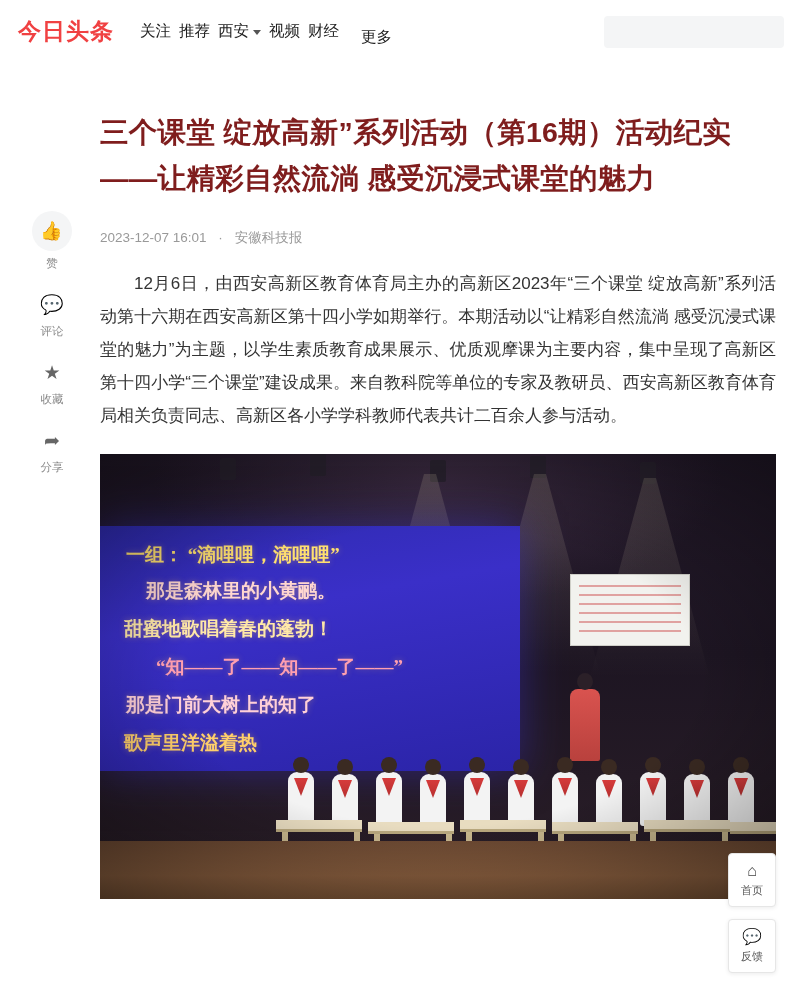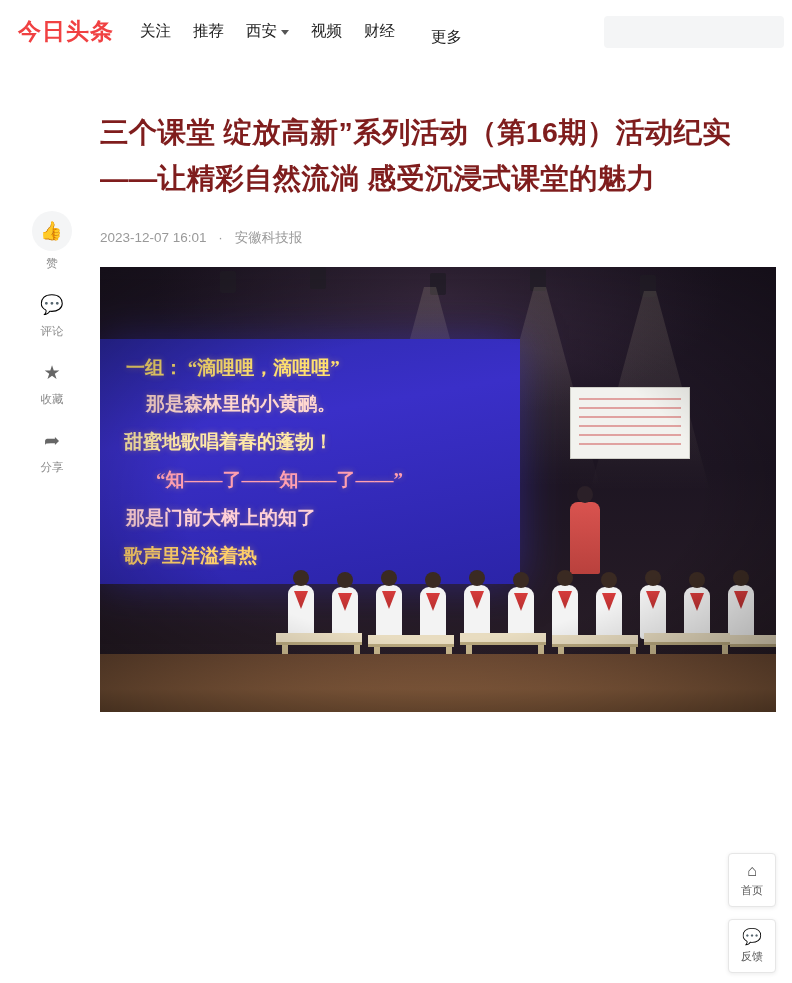--- a/index.html
+++ b/index.html
@@ -25,21 +25,21 @@
     font-size: 23px;
     font-weight: bold;
     letter-spacing: 1px;
     margin-right: 26px;
     margin-left: 14px;
     white-space: nowrap;
   }
   .nav {
     display: flex;
     align-items: center;
-    gap: 22px;
+    gap: 8px;
   }
   .nav-item {
     font-size: 15.5px;
     color: #222222;
     white-space: nowrap;
     cursor: pointer;
     display: flex;
     align-items: center;
     gap: 4px;
   }
@@ -361,20 +361,21 @@
 
   <div class="content">
     <h1 class="title">三个课堂 绽放高新”系列活动（第16期）活动纪实——让精彩自然流淌 感受沉浸式课堂的魅力</h1>
 
     <div class="meta">
       <span>2023-12-07 16:01</span>
       <span class="sep">·</span>
       <span>安徽科技报</span>
     </div>
 
+    <p class="body-text">12月6日，由西安高新区教育体育局主办的高新区2023年“三个课堂 绽放高新”系列活动第十六期在西安高新区第十四小学如期举行。本期活动以“让精彩自然流淌 感受沉浸式课堂的魅力”为主题，以学生素质教育成果展示、优质观摩课为主要内容，集中呈现了高新区第十四小学“三个课堂”建设成果。来自教科院等单位的专家及教研员、西安高新区教育体育局相关负责同志、高新区各小学学科教师代表共计二百余人参与活动。</p>
 
     <div class="photo">
       <div class="ph-stagebg"></div>
 
       <div class="ph-lights">
         <div class="ph-light" style="left:120px; top:4px;"></div>
         <div class="ph-light" style="left:210px; top:0px;"></div>
         <div class="ph-light" style="left:330px; top:6px;"></div>
         <div class="ph-light" style="left:430px; top:2px;"></div>
         <div class="ph-light" style="left:540px; top:8px;"></div>

